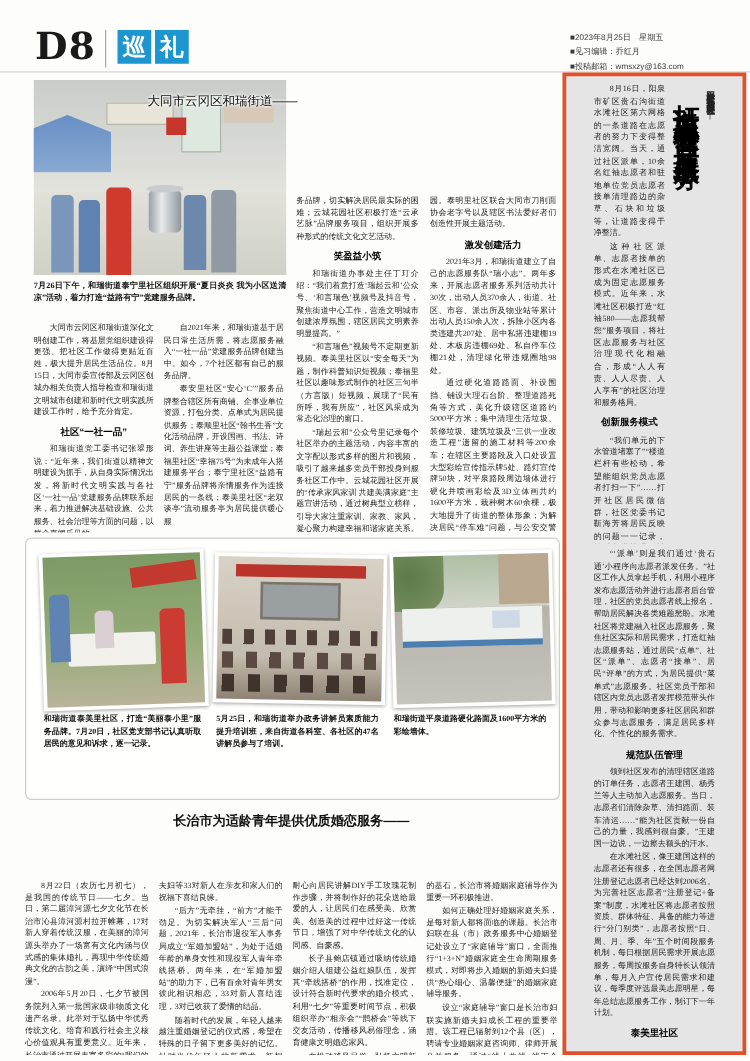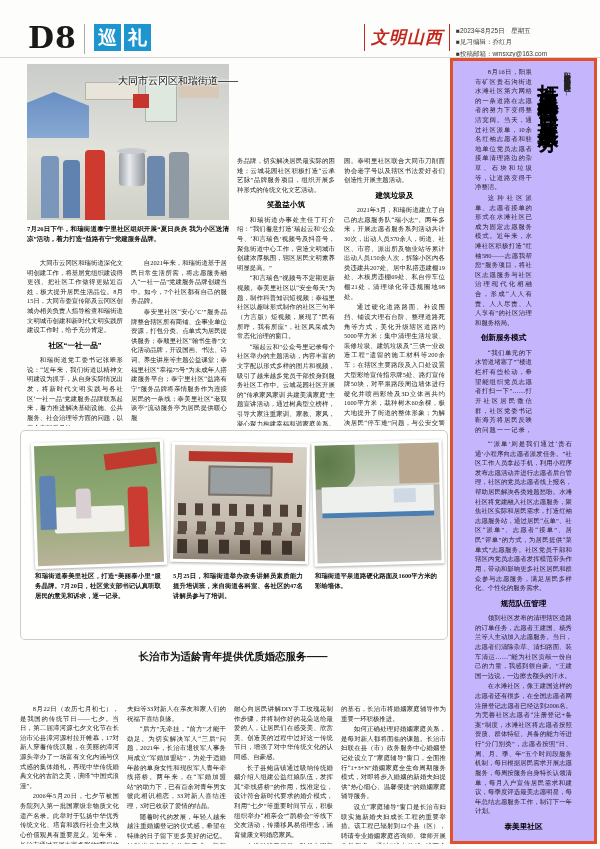--- a/index.html
+++ b/index.html
@@ -53,21 +53,21 @@
   .pcard{position:absolute;background:#fff;box-shadow:0 1px 3px rgba(0,0,0,.35);padding:3px;}
   .pscene{position:relative;overflow:hidden;width:100%;height:100%;}
   .pcap{position:absolute;font-size:6.4px;font-weight:bold;line-height:1.55;text-align:justify;color:#111;}
   
   .bot-kicker{position:absolute;left:20px;top:650px;width:426px;text-align:center;font-size:10.5px;
               font-weight:bold;color:#111;font-family:"Liberation Sans","DejaVu Sans",sans-serif;}
   .bot-title{position:absolute;left:20px;top:665px;width:426px;text-align:center;font-size:24px;
              font-weight:900;color:#000;font-family:"Liberation Sans","DejaVu Sans",sans-serif;letter-spacing:1px;}
   
   .sidebar{position:absolute;left:450px;top:58px;width:147px;height:786px;border:3px solid #e0512b;
-           background:#c4b5fd;box-sizing:border-box;padding:6px 22px;}
+           background:#e5e5e5;box-sizing:border-box;padding:6px 22px;}
   .sb-top{display:flex;flex-direction:row;height:368px;overflow:hidden;}
   .sb-textcol{width:90px;overflow:hidden;font-size:6.4px;line-height:1.5;text-align:justify;color:#222;}
   .sb-textcol p{margin:0 0 1px 0;text-indent:2em;}
   .sb-titleblock{flex:1;display:flex;flex-direction:row;justify-content:flex-end;}
   .sb-title{writing-mode:vertical-rl;font-size:21px;font-weight:900;color:#000;letter-spacing:3px;
             font-family:"Liberation Sans","DejaVu Sans",sans-serif;height:360px;margin-left:2px;}
   .sb-kicker{writing-mode:vertical-rl;font-size:6.8px;font-weight:bold;color:#222;height:185px;
              letter-spacing:1px;}
   .sb-bottom{margin-top:4px;height:396px;overflow:hidden;font-size:6.4px;line-height:1.5;
              text-align:justify;color:#222;}
@@ -80,21 +80,20 @@
 
   <div class="hdr">
     <div class="pageno">D8</div>
     <div class="hdr-div"></div>
     <div class="sec-tile" style="left:94px;">
       <span>巡</span>
     </div>
     <div class="sec-tile" style="left:124px;">
       <span>礼</span>
     </div>
-    <div class="masthead">文明山西</div>
     <div class="hdr-info">
       <div>■2023年8月25日　星期五</div>
       <div>■见习编辑：乔红月</div>
       <div>■投稿邮箱：wmsxzy@163.com</div>
     </div>
   </div>
   <div class="hdr-rule"></div>
 
   <div class="main-photo">
     <div class="mp-bldg"></div>
@@ -125,21 +124,21 @@
   </div>
   <div class="col" style="left:237px;top:156px;width:98px;height:270px;">
     <p style="text-indent:0;">务品牌，切实解决居民最实际的困难；云城花园社区积极打造“云承艺脉”品牌服务项目，组织开展多种形式的传统文化文艺活动。</p>
     <p class="subhead">笑盈益小筑</p>
     <p>和瑞街道办事处主任丁玎介绍：“我们着意打造‘瑞起云和’公众号、‘和言瑞色’视频号及抖音号，聚焦街道中心工作，营造文明城市创建浓厚氛围，辖区居民文明素养明显提高。”</p>
     <p>“和言瑞色”视频号不定期更新视频。泰美里社区以“安全每天”为题，制作科普知识短视频；泰福里社区以趣味形式制作的社区三句半（方言版）短视频，展现了“民有所呼，我有所应”，社区风采成为常态化治理的窗口。</p>
     <p>“瑞起云和”公众号里记录每个社区举办的主题活动，内容丰富的文字配以形式多样的图片和视频，吸引了越来越多党员干部投身到服务社区工作中。云城花园社区开展的“传承家风家训 共建美满家庭”主题宣讲活动，通过树典型立榜样，引导大家注重家训、家教、家风，凝心聚力构建幸福和谐家庭关系。泰美里社区“笑盈益小筑”联合爱迪尔国际幼儿园为儿童建起水上乐</p>
   </div>
   <div class="col" style="left:344px;top:156px;width:101px;height:270px;">
     <p style="text-indent:0;">园。泰明里社区联合大同市刀削面协会老字号以及辖区书法爱好者们创造性开展主题活动。</p>
-    <p class="subhead">建筑垃圾及</p>
+    <p class="subhead">激发创建活力</p>
     <p>2021年3月，和瑞街道建立了自己的志愿服务队“瑞小志”。两年多来，开展志愿者服务系列活动共计30次，出动人员370余人，街道、社区、市容、派出所及物业站等累计出动人员150余人次，拆除小区内各类违建共207处、居中私搭违建棚19处、木板房违棚69处、私自停车位棚21处，清理绿化带违规圈地98处。</p>
     <p>通过硬化道路路面、补设围挡、铺设大理石台阶、整理道路死角等方式，美化升级辖区道路约5000平方米；集中清理生活垃圾、装修垃圾、建筑垃圾及“三供一业改造工程”遗留的施工材料等200余车；在辖区主要路段及入口处设置大型彩绘宣传指示牌5处、路灯宣传牌50块，对平泉路段周边墙体进行硬化并喷画彩绘及3D立体画共约1600平方米，栽种树木60余棵，极大地提升了街道的整体形象；为解决居民“停车难”问题，与公安交警大队协同在平泉路道路两侧新增划设停车位270余个，有效改善了辖区的道路交通环境。</p>
 
   </div>
 
   <div class="strip">
     <div class="pcard" style="left:12px;top:10px;width:126px;height:120px;transform:rotate(-2deg);">
       <div class="pscene" style="background:linear-gradient(#7d9a66,#93ab76 55%,#b9b39a);">
         <div style="position:absolute;left:70px;top:8px;width:52px;height:16px;background:#c23a2e;transform:rotate(-6deg);"></div>
         <div style="position:absolute;left:18px;top:62px;width:70px;height:26px;background:#f2f0ea;border-radius:2px;"></div>

